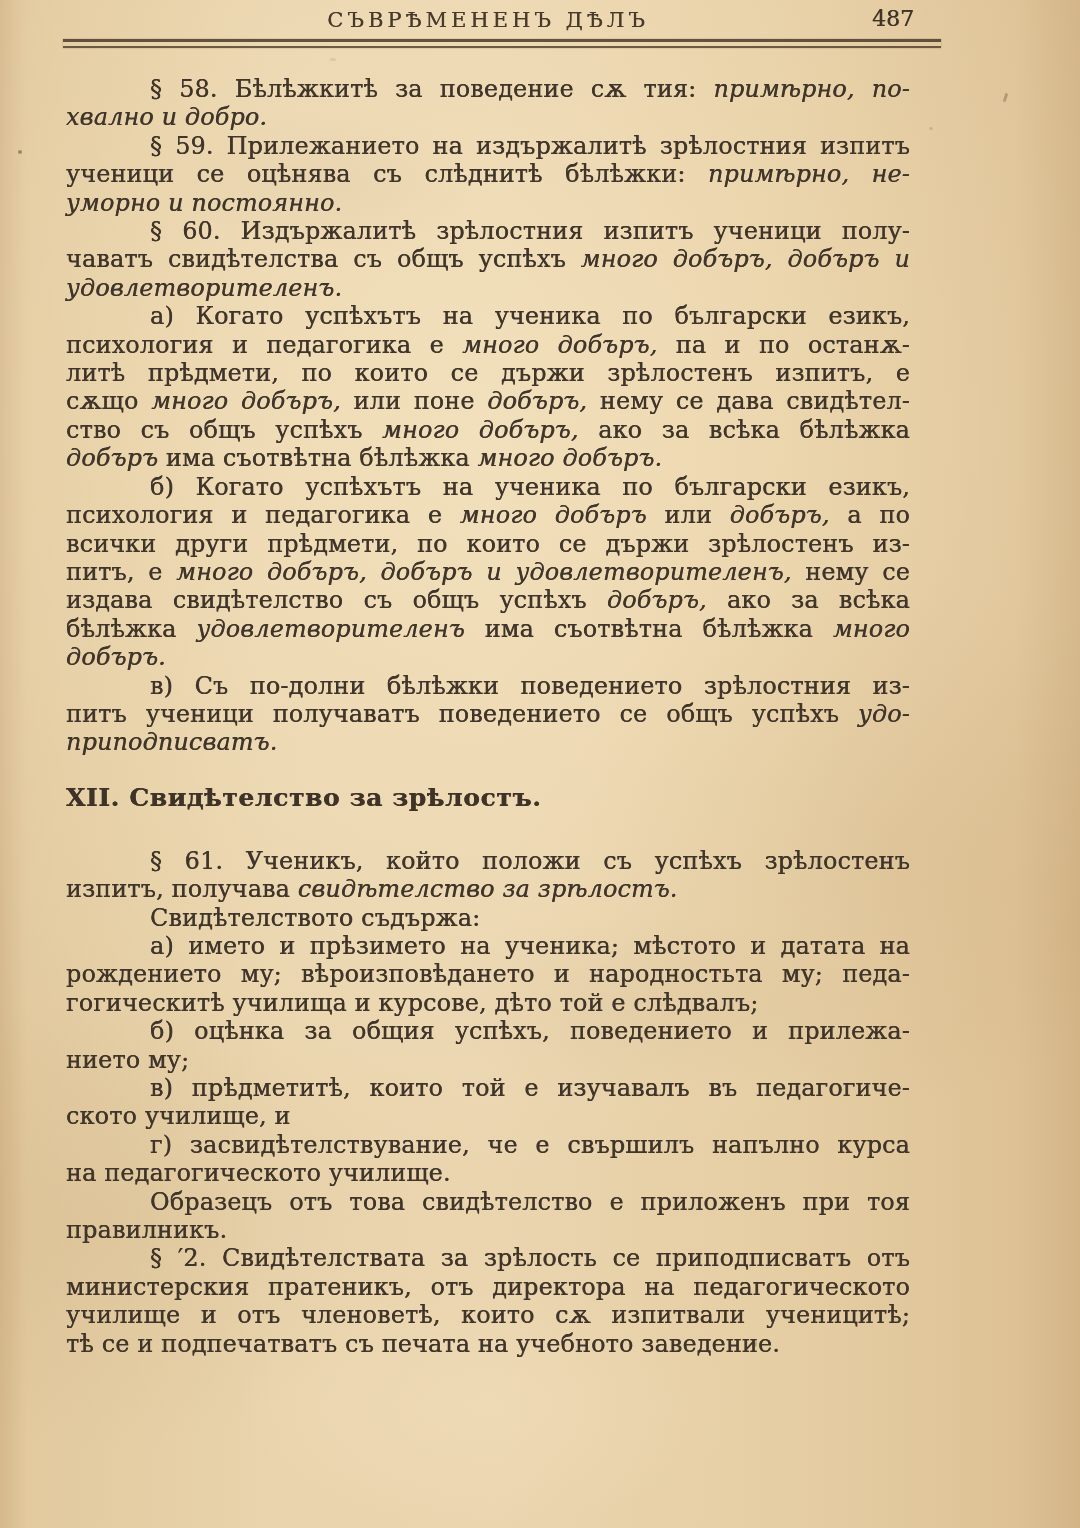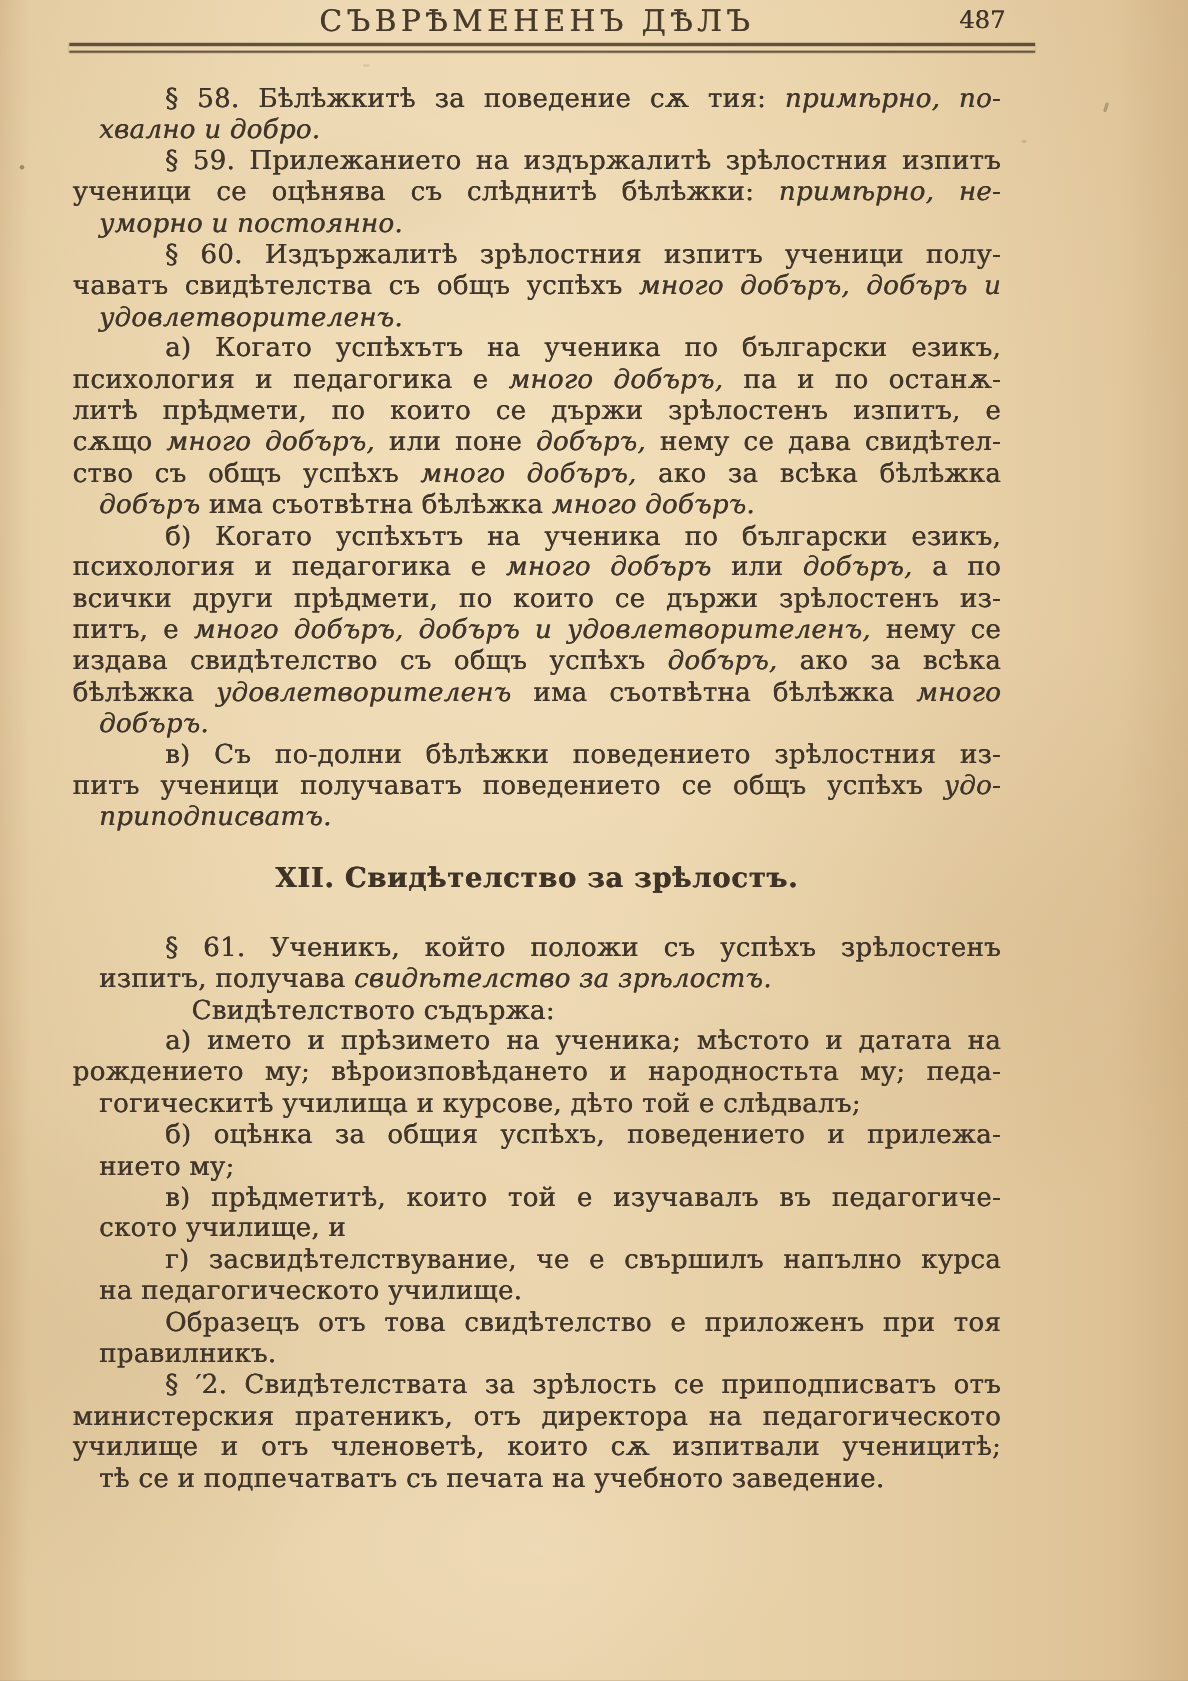--- a/index.html
+++ b/index.html
@@ -18,21 +18,21 @@
   }
   .texture{position:absolute;inset:0;pointer-events:none;
     background:
       radial-gradient(18% 6% at 30% 12%, rgba(120,85,45,0.05), rgba(120,85,45,0) 80%),
       radial-gradient(25% 8% at 60% 66%, rgba(120,85,45,0.05), rgba(120,85,45,0) 80%),
       radial-gradient(30% 10% at 45% 92%, rgba(255,240,210,0.18), rgba(255,240,210,0) 80%);
   }
   .speck{position:absolute;background:rgba(66,52,34,0.55);border-radius:50%;}
   .running-title{
     position:absolute;top:5px;left:66px;width:844px;
-    text-align:center;font-size:27px;line-height:30px;
+    text-align:center;font-size:21px;line-height:30px;
     letter-spacing:4px;color:#473a2b;
     text-shadow:0.4px 0 0 rgba(71,58,43,0.75);
     white-space:nowrap;
   }
   .page-number{
     position:absolute;top:3px;left:872px;width:60px;
     font-size:22px;line-height:32px;text-align:left;
     color:#3e3326;text-shadow:0.4px 0 0 rgba(62,51,38,0.8);
   }
   .head-rule{
@@ -45,25 +45,25 @@
     position:absolute;top:75px;left:66px;width:844px;
     font-size:23.8px;letter-spacing:0.2px;
     text-shadow:0.35px 0 0 rgba(64,53,42,0.85), 0 0 0.5px rgba(64,53,42,0.35);
   }
   .line{
     display:block;height:28.42px;line-height:28.42px;
     text-align:justify;text-align-last:justify;
     white-space:normal;
   }
   .line.first{text-indent:84px;}
-  .line.last{text-align-last:left;margin-left:24px;}
+  .line.last{text-align-last:left;}
   .it{font-style:italic;}
   .sec-head{
     font-weight:bold;font-size:25px;line-height:34px;
-    margin:24px 0 32px 0;text-align:center;letter-spacing:0.6px;
+    margin:24px 0 32px 0;letter-spacing:0.6px;
     color:#3e3326;
   }
 </style>
 </head>
 <body>
 
 <div class="page">
   <div class="texture"></div>
 
   <div class="running-title">СЪВРѢМЕНЕНЪ ДѢЛЪ</div>

